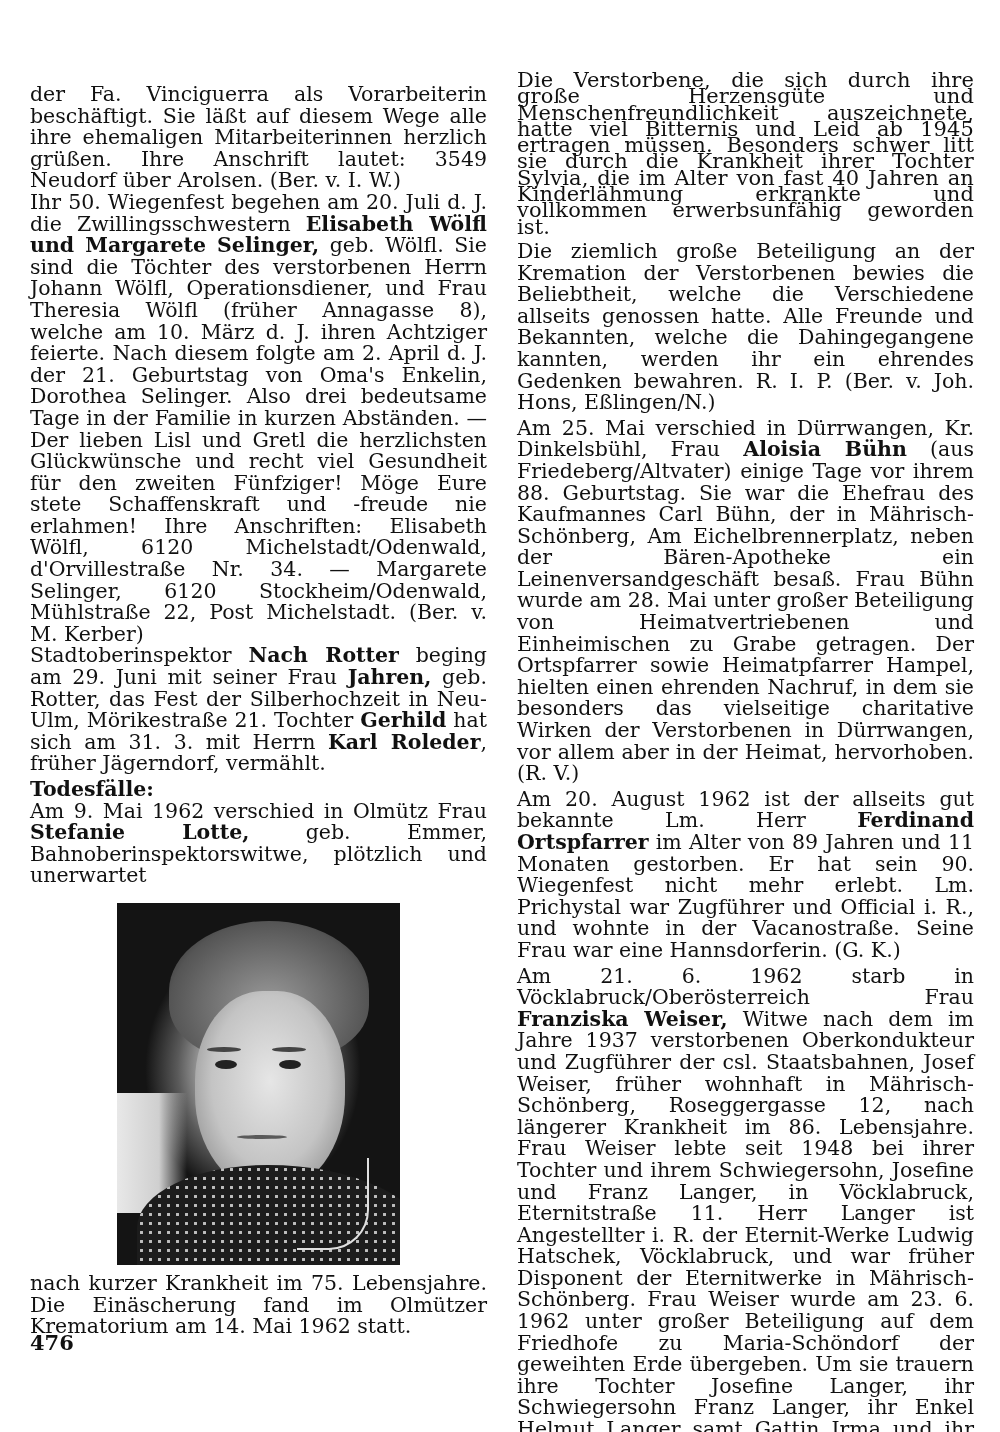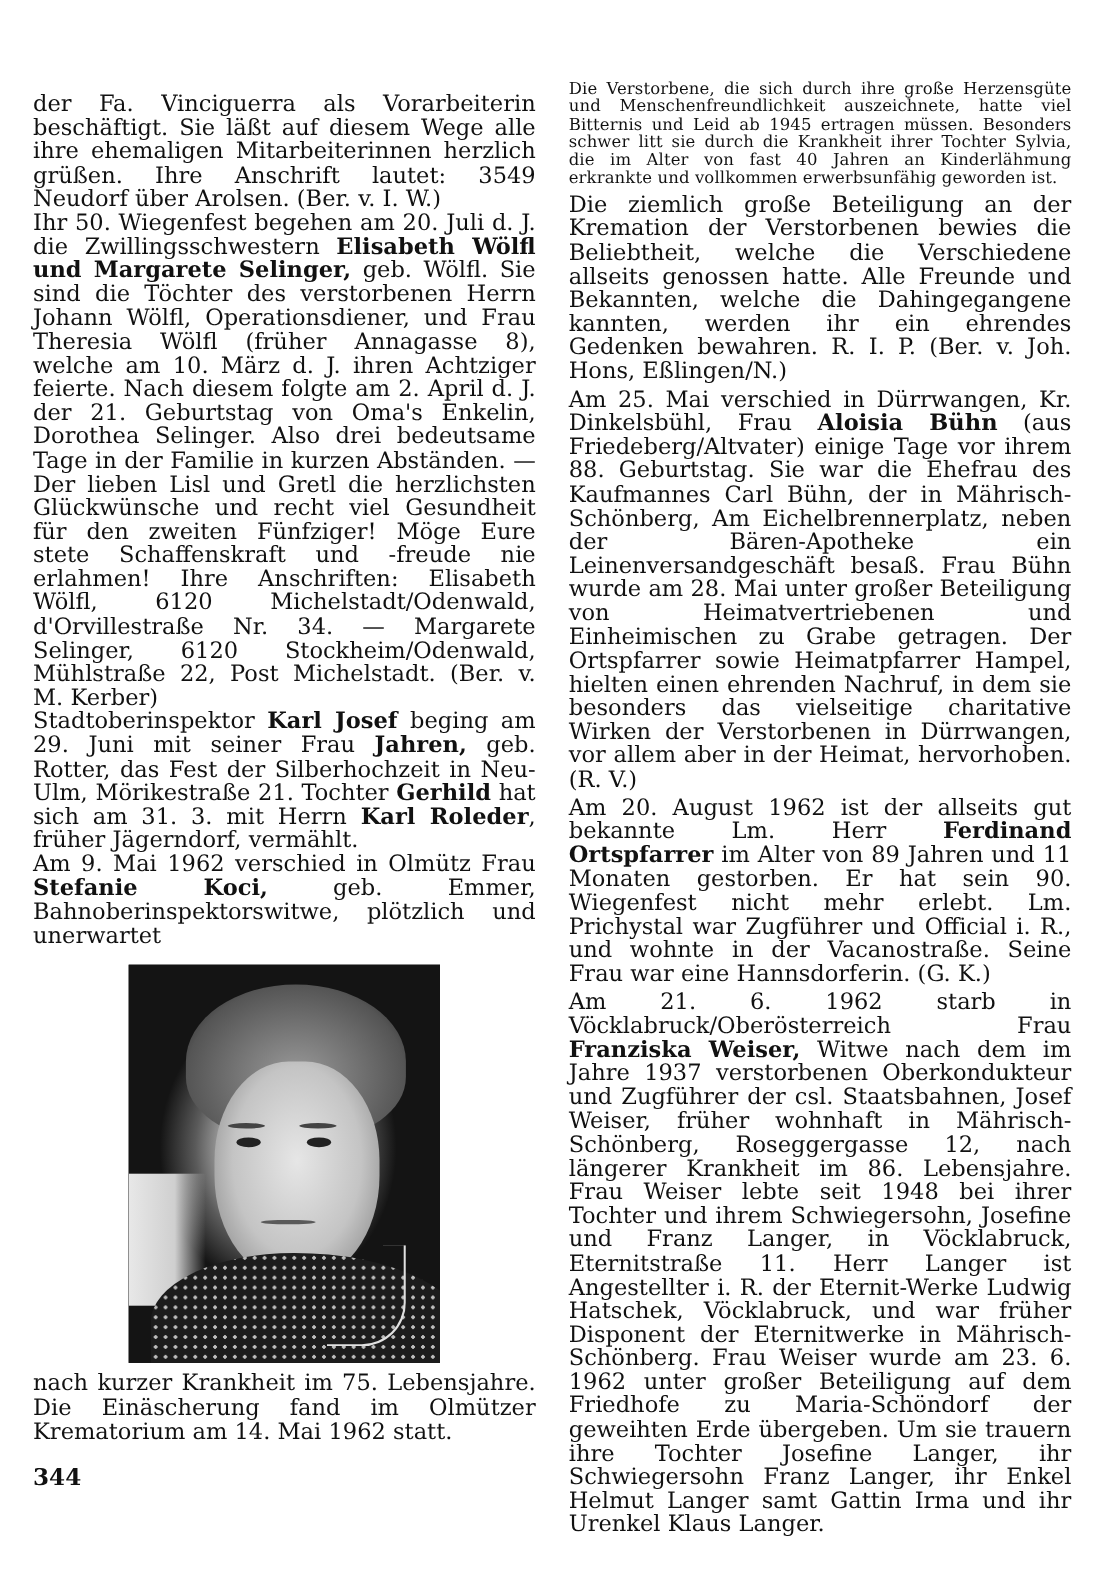--- a/index.html
+++ b/index.html
@@ -15,21 +15,21 @@
     text-align: justify;
     hyphens: none;
   }
   .col-left { left: 30px; top: 84px; width: 457px; }
   .col-right { left: 517px; top: 72px; width: 457px; }
   .para { margin: 0; padding: 0; }
   .para-gap { margin-top: 4px; }
   .heading { font-weight: bold; margin-top: 4px; }
   b { font-weight: bold; margin-top: 19px; }
   .small {
-    font-size: 15px;
+    font-size: 21px;
     line-height: 16.3px;
     letter-spacing: 0.1px;
     margin-bottom: 6px;
   }
   .photo {
     position: relative;
     width: 283px; height: 362px;
     margin: 16px 0 8px 87px;
     background: radial-gradient(ellipse 38% 36% at 48% 46%, #d8d8d8 0%, #b8b8b8 40%, #5a5a5a 70%, #141414 100%),
                 #111;
@@ -85,24 +85,25 @@
 </style>
 </head>
 <body>
 
 <div class="col col-left">
   <p class="para">der Fa. Vinciguerra als Vorarbeiterin beschäftigt. Sie läßt auf diesem Wege alle ihre ehemaligen Mitarbeiterinnen herzlich grüßen. Ihre Anschrift lautet: 3549 Neudorf über Arolsen. (Ber. v. I. W.)</p>
 
   <p class="para"><span>Ihr 50. Wiegenfest begehen am 20. Juli d. J. die Zwillingsschwestern </span><b>Elisabeth Wölfl und Margarete Selinger,</b><span> geb. Wölfl. Sie sind die Töchter des verstorbenen Herrn Johann Wölfl, Operationsdiener, und Frau Theresia Wölfl (früher Annagasse 8), welche am 10. März d. J. ihren Achtziger feierte. Nach diesem folgte am 2. April d. J. der 21. Geburtstag von Oma's Enkelin, Dorothea Selinger. Also drei bedeutsame Tage in der Familie in kurzen Abständen. — Der lieben Lisl und Gretl die herzlichsten Glückwünsche und recht viel Gesundheit für den zweiten Fünfziger! Möge Eure stete Schaffenskraft und -freude nie erlahmen! Ihre Anschriften: Elisabeth Wölfl, 6120 Michelstadt/Odenwald, d'Orvillestraße Nr. 34. — Margarete Selinger, 6120 Stockheim/Odenwald, Mühlstraße 22, Post Michelstadt. (Ber. v. M. Kerber)</span></p>
 
 
-  <p class="para"><span>Stadtoberinspektor </span><b>Karl Josef</b><span> beging am 29. Juni mit seiner Frau </span><b>Jahren,</b><span> geb. Rotter, das Fest der Silberhochzeit in Neu-Ulm, Mörikestraße 21. Tochter </span><b>Gerhild</b><span> hat sich am 31. 3. mit Herrn </span><b>Karl Roleder</b><span>, früher Jägerndorf, vermählt.</span></p>
+  <p class="para"><span>Stadtoberinspektor </span><b>Nach Rotter</b><span> beging am 29. Juni mit seiner Frau </span><b>Jahren,</b><span> geb. Rotter, das Fest der Silberhochzeit in Neu-Ulm, Mörikestraße 21. Tochter </span><b>Gerhild</b><span> hat sich am 31. 3. mit Herrn </span><b>Karl Roleder</b><span>, früher Jägerndorf, vermählt.</span></p>
 
+  <div class="heading">Todesfälle:</div>
 
-  <p class="para"><span>Am 9. Mai 1962 verschied in Olmütz Frau </span><b>Stefanie Koci,</b><span> geb. Emmer, Bahnoberinspektorswitwe, plötzlich und unerwartet</span></p>
+  <p class="para"><span>Am 9. Mai 1962 verschied in Olmütz Frau </span><b>Stefanie Lotte,</b><span> geb. Emmer, Bahnoberinspektorswitwe, plötzlich und unerwartet</span></p>
 
   <div class="photo" title="Portrait photograph of Stefanie Koci">
     <div class="bg-left"></div>
     <div class="hair"></div>
     <div class="face"></div>
     <div class="brow l"></div>
     <div class="brow r"></div>
     <div class="eye l"></div>
     <div class="eye r"></div>
     <div class="mouth"></div>
@@ -118,13 +119,13 @@
 
   <p class="para">Die ziemlich große Beteiligung an der Kremation der Verstorbenen bewies die Beliebtheit, welche die Verschiedene allseits genossen hatte. Alle Freunde und Bekannten, welche die Dahingegangene kannten, werden ihr ein ehrendes Gedenken bewahren. R. I. P. (Ber. v. Joh. Hons, Eßlingen/N.)</p>
 
   <p class="para para-gap"><span>Am 25. Mai verschied in Dürrwangen, Kr. Dinkelsbühl, Frau </span><b>Aloisia Bühn</b><span> (aus Friedeberg/Altvater) einige Tage vor ihrem 88. Geburtstag. Sie war die Ehefrau des Kaufmannes Carl Bühn, der in Mährisch-Schönberg, Am Eichelbrennerplatz, neben der Bären-Apotheke ein Leinenversandgeschäft besaß. Frau Bühn wurde am 28. Mai unter großer Beteiligung von Heimatvertriebenen und Einheimischen zu Grabe getragen. Der Ortspfarrer sowie Heimatpfarrer Hampel, hielten einen ehrenden Nachruf, in dem sie besonders das vielseitige charitative Wirken der Verstorbenen in Dürrwangen, vor allem aber in der Heimat, hervorhoben. (R. V.)</span></p>
 
   <p class="para para-gap"><span>Am 20. August 1962 ist der allseits gut bekannte Lm. Herr </span><b>Ferdinand Ortspfarrer</b><span> im Alter von 89 Jahren und 11 Monaten gestorben. Er hat sein 90. Wiegenfest nicht mehr erlebt. Lm. Prichystal war Zugführer und Official i. R., und wohnte in der Vacanostraße. Seine Frau war eine Hannsdorferin. (G. K.)</span></p>
 
   <p class="para para-gap"><span>Am 21. 6. 1962 starb in Vöcklabruck/Oberösterreich Frau </span><b>Franziska Weiser,</b><span> Witwe nach dem im Jahre 1937 verstorbenen Oberkondukteur und Zugführer der csl. Staatsbahnen, Josef Weiser, früher wohnhaft in Mährisch-Schönberg, Roseggergasse 12, nach längerer Krankheit im 86. Lebensjahre. Frau Weiser lebte seit 1948 bei ihrer Tochter und ihrem Schwiegersohn, Josefine und Franz Langer, in Vöcklabruck, Eternitstraße 11. Herr Langer ist Angestellter i. R. der Eternit-Werke Ludwig Hatschek, Vöcklabruck, und war früher Disponent der Eternitwerke in Mährisch-Schönberg. Frau Weiser wurde am 23. 6. 1962 unter großer Beteiligung auf dem Friedhofe zu Maria-Schöndorf der geweihten Erde übergeben. Um sie trauern ihre Tochter Josefine Langer, ihr Schwiegersohn Franz Langer, ihr Enkel Helmut Langer samt Gattin Irma und ihr Urenkel Klaus Langer.</span></p>
 </div>
 
-<div class="page-number">344</div>
+<div class="page-number">476</div>
 
 </body></html>

